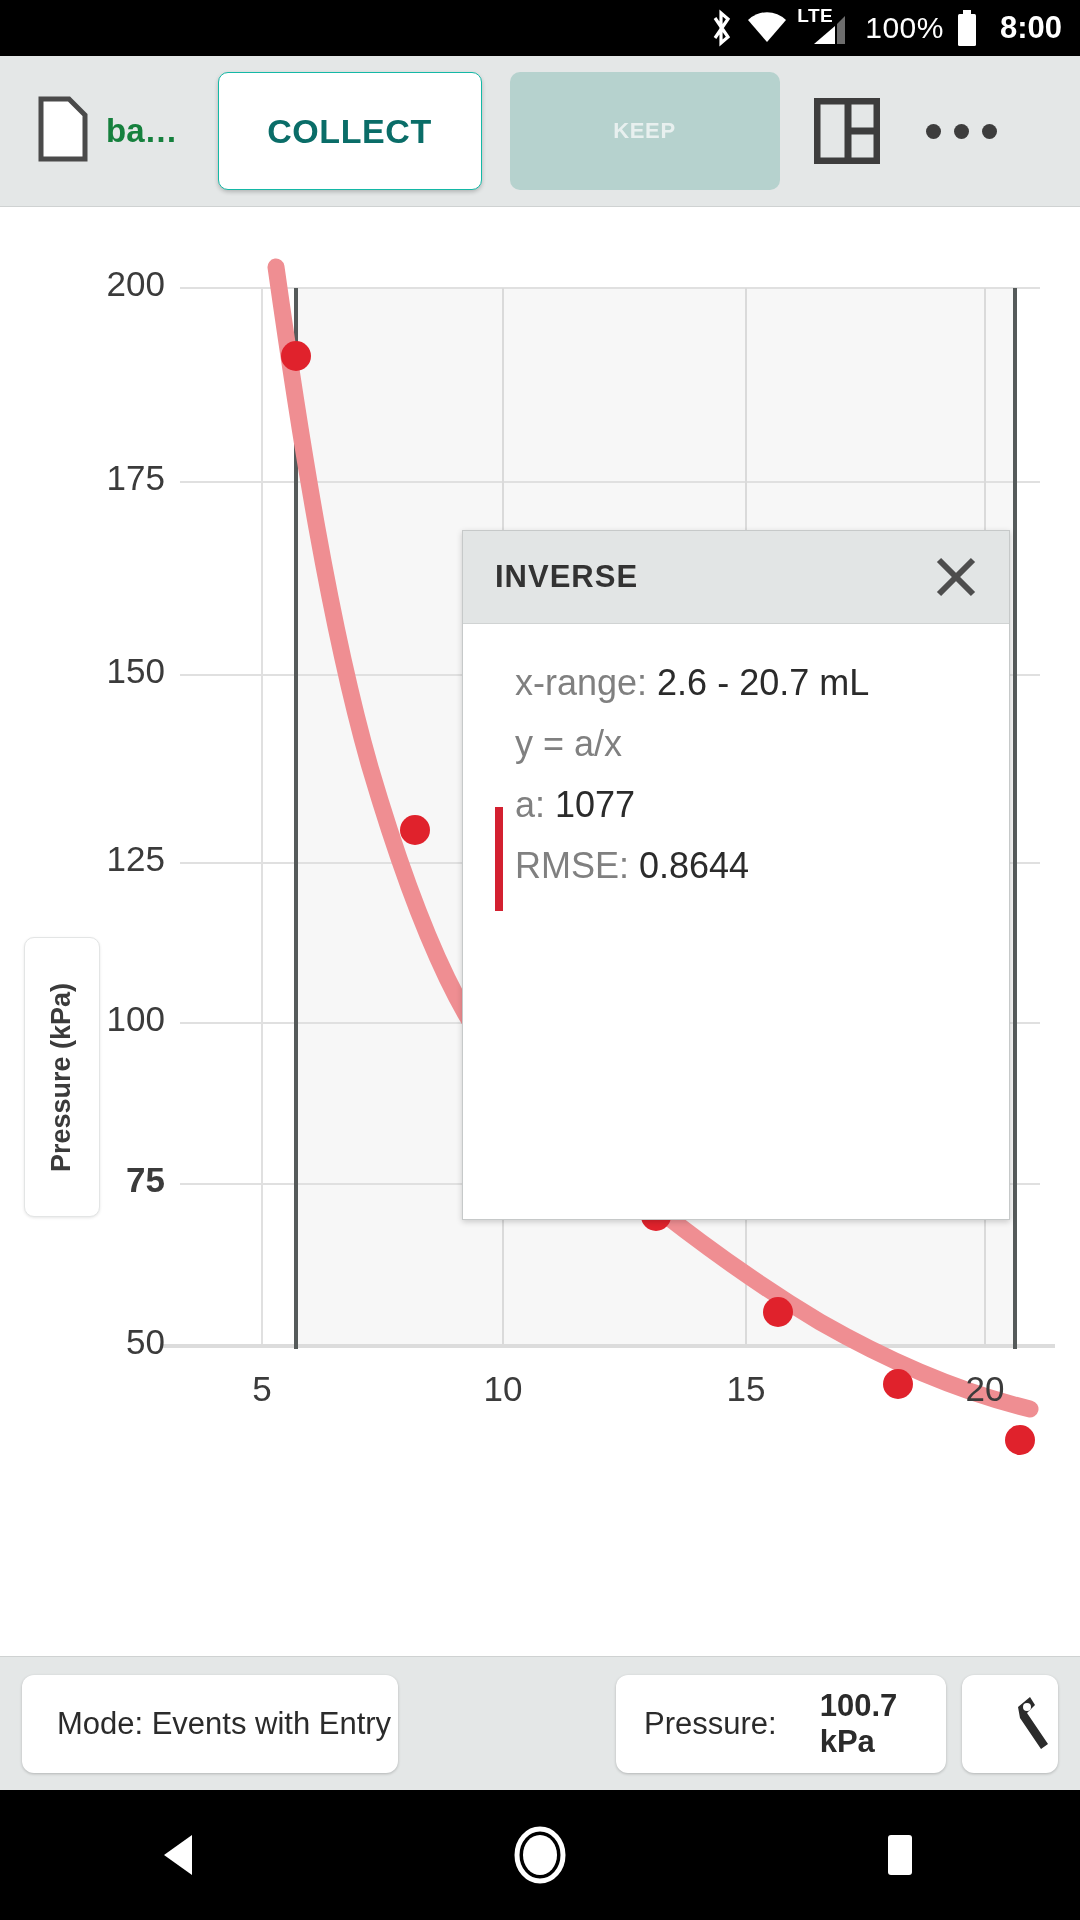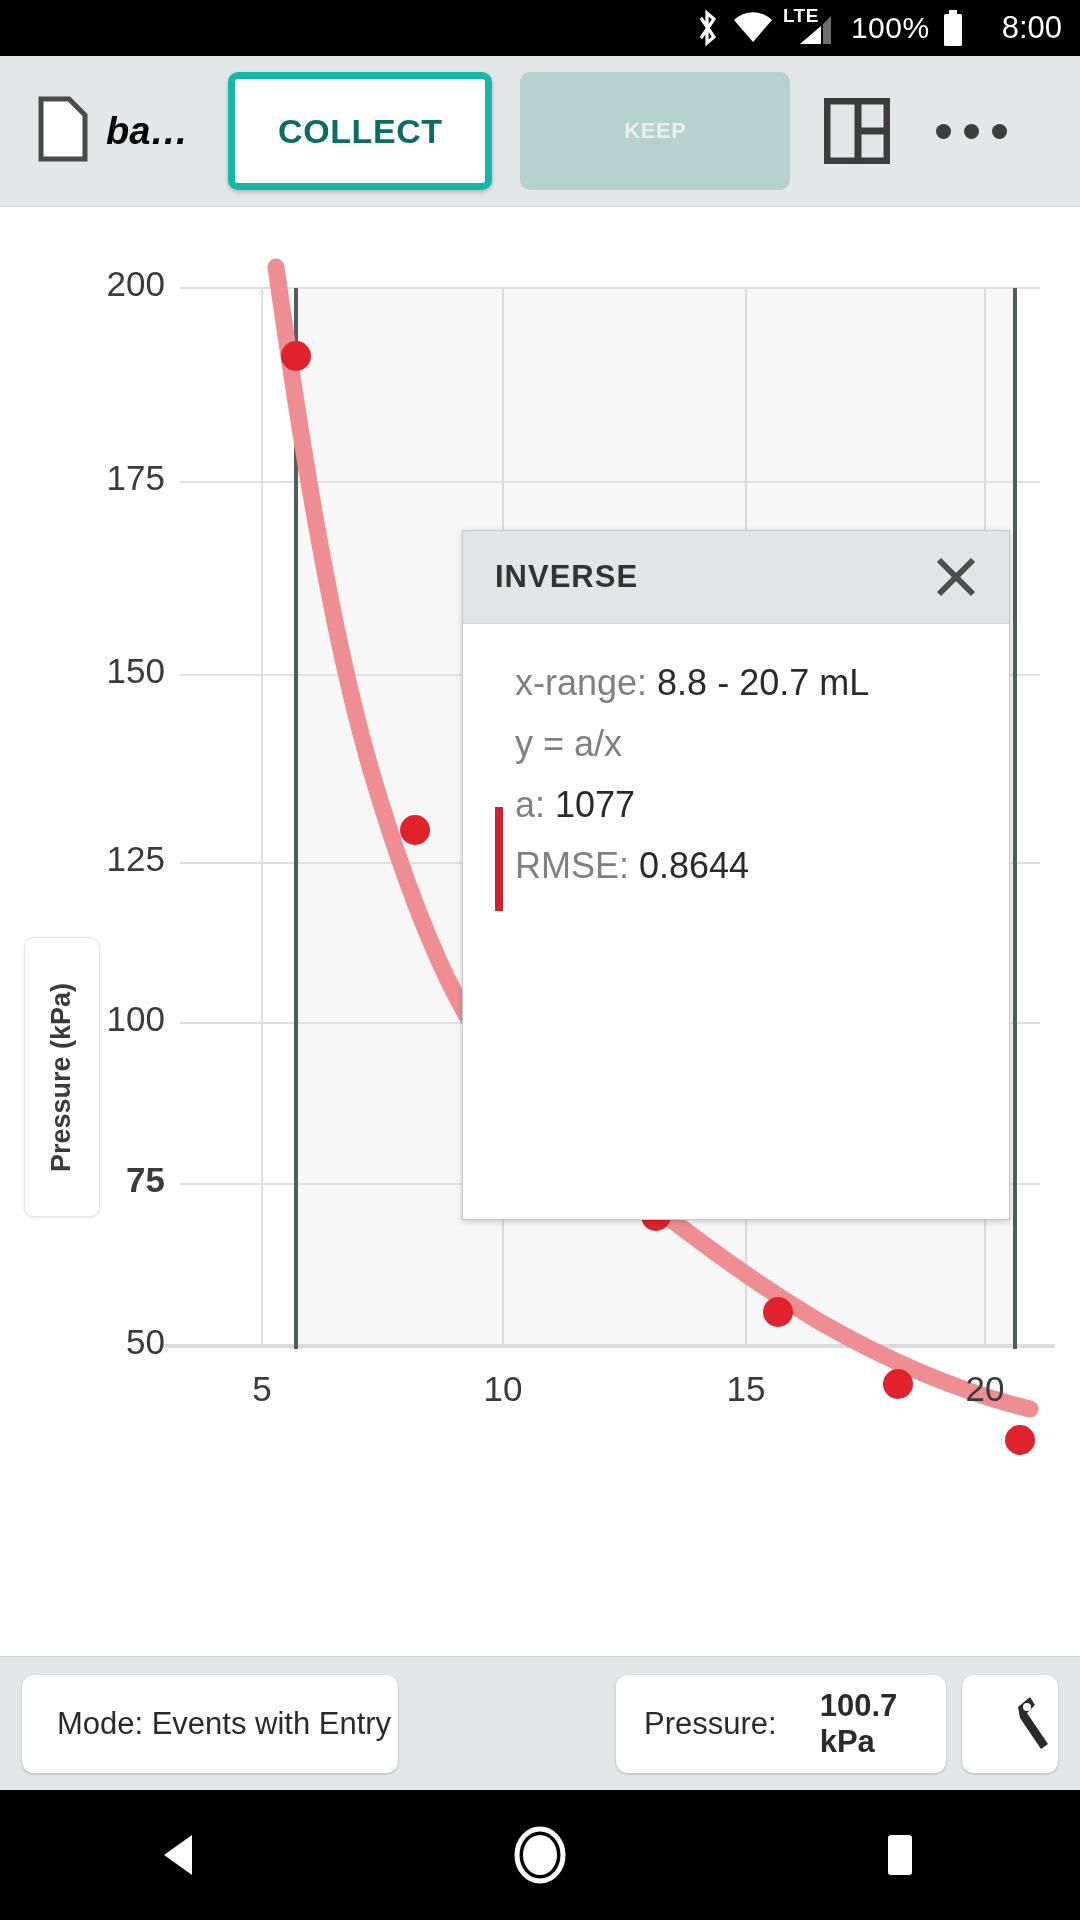--- a/index.html
+++ b/index.html
@@ -12,33 +12,33 @@
   }
 
   
   .statusbar {
     position: absolute; left:0; top:0; width:1080px; height:56px;
     background:#000; display:flex; align-items:center; justify-content:flex-end;
     padding-right: 18px; gap: 12px;
   }
   .sb-icon { display:flex; align-items:center; justify-content:center; }
   .sb-text { color:#fff; font-size:30px; font-weight:500; letter-spacing:.5px; }
-  .sb-time { color:#fff; font-size:31px; font-weight:400; margin-left:26px; }
+  .sb-time { color:#fff; font-size:31px; font-weight:700; margin-left:10px; }
 
   
   .toolbar {
     position:absolute; left:0; top:56px; width:1080px; height:150px;
     background:#e4e7e7; display:flex; align-items:center;
   }
   .file-group { display:flex; align-items:center; margin-left:38px; gap:18px; }
-  .file-name { font-size:38px; font-weight:bold; color:#000000;font-style:italic; }
+  .file-name { font-size:33px; font-weight:bold; color:#15803d; }
   .btn-collect {
     margin-left:40px;
     width:264px; height:118px; background:#fff; border-radius:10px;
-    border:7px solid #14b8a6;
+    border:1px solid #14b8a6;
     box-shadow:0 2px 4px rgba(0,0,0,.22);
     display:flex; align-items:center; justify-content:center;
     color:#0a6d68; font-size:34px; font-weight:bold; letter-spacing:.6px;
   }
   .btn-keep {
     margin-left:28px;
     width:270px; height:118px; background:#b6d2ce; border-radius:10px;
     display:flex; align-items:center; justify-content:center;
     color:#e8f0ef; font-size:22px; font-weight:bold; letter-spacing:.6px;
   }
@@ -257,21 +257,21 @@
         <svg width="46" height="46" viewBox="0 0 46 46">
           <line x1="6" y1="6" x2="40" y2="40" stroke="#4d4d4d" stroke-width="6"></line>
           <line x1="40" y1="6" x2="6" y2="40" stroke="#4d4d4d" stroke-width="6"></line>
         </svg>
       </span>
     </div>
     <div class="popup-body">
       <div class="popup-redbar"></div>
       <div class="prow">
         <span class="k">x-range:</span>
-        <span class="v">8.8 - 20.7 mL</span>
+        <span class="v">2.6 - 20.7 mL</span>
       </div>
       <div class="prow">
         <span class="k">y = a/x</span>
       </div>
       <div class="prow">
         <span class="k">a:</span>
         <span class="v">1077</span>
       </div>
       <div class="prow">
         <span class="k">RMSE:</span>

